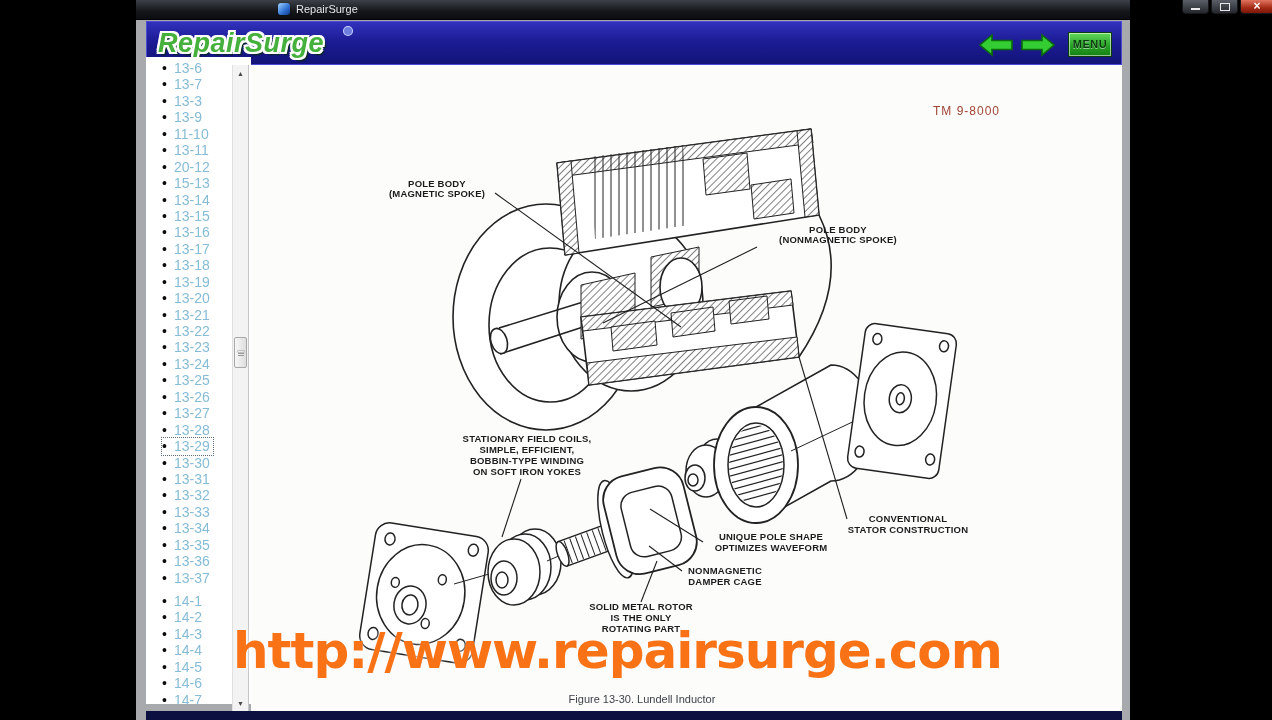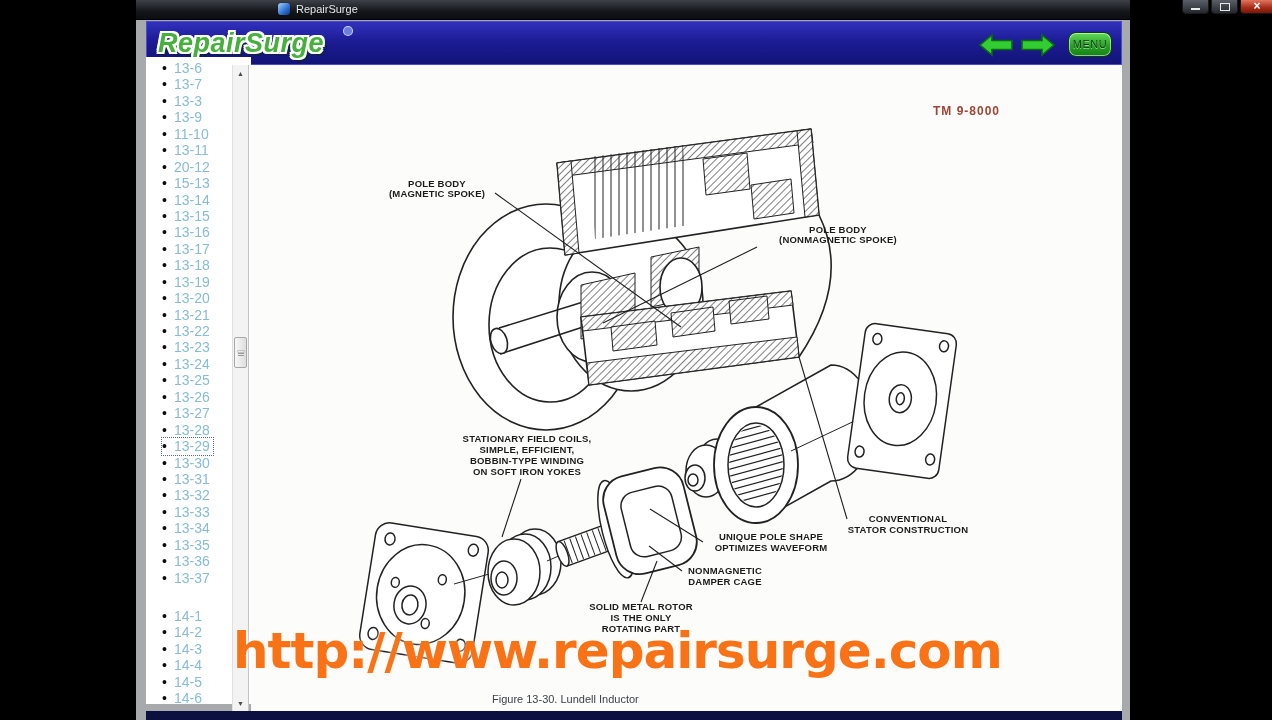--- a/index.html
+++ b/index.html
@@ -30,52 +30,52 @@
     background:linear-gradient(#3131bd,#1c1c96 45%,#131378);border:1px solid #4a4ad2}
   .logo{left:158px;top:28px;font-size:27px;font-weight:bold;font-style:italic;color:#45b13c;
     letter-spacing:.5px;
     text-shadow:-2px -2px 0 #fff,2px -2px 0 #fff,-2px 2px 0 #fff,2px 2px 0 #fff,
       0 -2px 0 #fff,0 2px 0 #fff,-2px 0 0 #fff,2px 0 0 #fff,3px 3px 2px #062c06}
   .logo-reg{left:344px;top:27px;width:8px;height:8px;border-radius:50%;background:#6d7ede;
     box-shadow:0 0 0 1px #cdd3ff}
   .arrow{top:33px;width:36px;height:24px}
   .arrow.left{left:978px}.arrow.right{left:1020px}
   .menu-btn{left:1068px;top:32px;width:44px;height:25px;box-sizing:border-box;
-    background:linear-gradient(#64d95c,#27a325 55%,#168015);border:1px solid #0a3d0a;border-radius:8px;
+    background:linear-gradient(#64d95c,#27a325 55%,#168015);border:1px solid #0a3d0a;border-radius:0;
     box-shadow:inset 0 0 0 1px rgba(255,255,255,.55);
-    color:#0b3c0e;font-size:11px;font-weight:normal;text-align:center;line-height:23px;
+    color:#0b3c0e;font-size:11px;font-weight:bold;text-align:center;line-height:23px;
     letter-spacing:.5px;text-shadow:0 1px 0 rgba(255,255,255,.5);cursor:pointer}
 
   
   .sidebar{left:146px;top:57px;width:105px;height:647px;background:#fff;overflow:hidden}
   .nav-list{position:absolute;left:16px;top:3px;margin:0;padding:0;list-style:none}
   .nav-list li{height:16.45px;font-size:14px;color:#86bcd6;white-space:nowrap;width:max-content;
     padding:0 3px 0 0;cursor:pointer}
   .nav-list li::before{content:"•";color:#0c0c0c;margin-right:7px;font-size:14px}
   .nav-list li.selected{outline:1px dotted #5e6a74}
-  .nav-list li.gap{margin-top:22px}
+  .nav-list li.gap{margin-top:7px}
 
   
   .sb-scrollbar{left:232px;top:65px;width:17px;height:647px;background:#f3f3f3;box-sizing:border-box;
     border-left:1px solid #e0e0e0;border-right:1px solid #c4c6c8}
   .sb-up,.sb-down{position:absolute;left:0;width:15px;height:13px;font-size:7px;color:#4a4a4a;
     text-align:center;line-height:13px;cursor:pointer}
   .sb-up{top:2px}.sb-down{bottom:2px}
   .sb-up::before{content:"▲"}.sb-down::before{content:"▼"}
   .sb-thumb{position:absolute;left:1px;top:272px;width:13px;height:31px;
     background:linear-gradient(90deg,#f7f7f7,#dedede);border:1px solid #a8a8a8;border-radius:2px;
     box-sizing:border-box;cursor:pointer}
   .sb-thumb::after{content:"";position:absolute;left:3px;top:13px;width:6px;height:1px;
     box-shadow:0 0 0 .5px #9a9a9a,0 2px 0 0 #9a9a9a,0 4px 0 0 #9a9a9a}
 
   
   .content{left:251px;top:65px;width:871px;height:647px;background:#fcfcfb}
-  .tm{position:absolute;left:682px;top:39px;font-size:12px;font-weight:bold;color:#a04535;letter-spacing:1px}
+  .tm{position:absolute;left:682px;top:39px;font-size:12px;font-weight:normal;color:#a04535;letter-spacing:1px}
   .diagram{position:absolute;left:0;top:0}
-  .caption{position:absolute;left:241px;top:628px;width:300px;text-align:left;
+  .caption{position:absolute;left:241px;top:628px;width:300px;text-align:center;
     font-size:11px;color:#3d424a}
 
   .footerbar{left:146px;top:711px;width:976px;height:9px;background:#0b1040}
 
   
   .watermark{left:233px;top:622px;z-index:30;font-family:"DejaVu Sans",sans-serif;
     font-size:50px;font-weight:bold;letter-spacing:-1px;color:#f97316;
     text-shadow:0 0 5px rgba(252,252,255,.8)}
 
   svg text{font-family:"Liberation Sans",sans-serif;font-size:9.5px;font-weight:bold;

